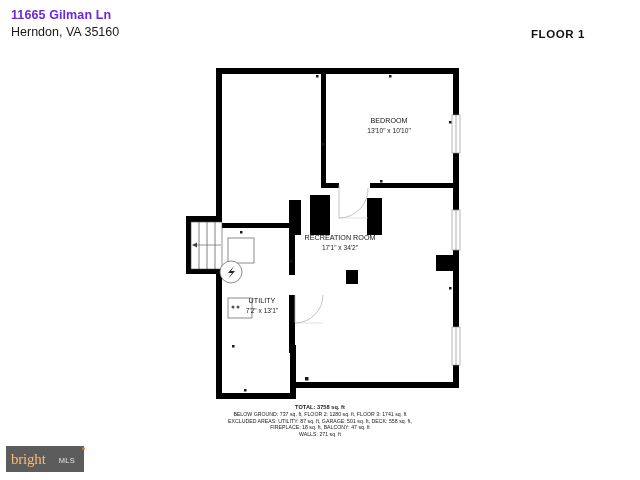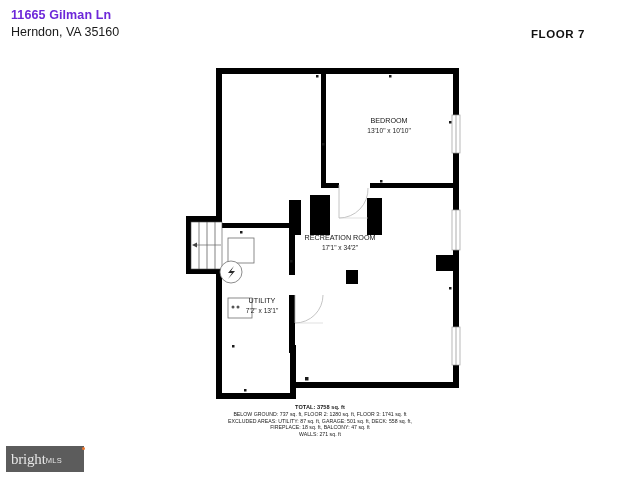--- a/index.html
+++ b/index.html
@@ -93,53 +93,53 @@
     background: #5c5c5c;
     display: flex;
     align-items: center;
     justify-content: flex-start;
     padding-left: 5px;
     box-sizing: border-box;
   }
   #watermark-bright {
     font-family: "Liberation Serif", serif;
     font-size: 15px;
-    color: #e5e5e5;
+    color: #fdba74;
     line-height: 1;
     letter-spacing: -0.2px;
     position: relative;
   }
   #watermark-dot {
     position: absolute;
     right: -1px;
     top: 1px;
     width: 3px;
     height: 3px;
     background: #e8742c;
     border-radius: 50%;
   }
   #watermark-mls {
     font-family: "Liberation Sans", sans-serif;
     font-size: 7.5px;
     color: #e6e6e6;
     letter-spacing: 0.3px;
-    margin-left: 0;
+    margin-left: 13px;
     align-self: center;
     padding-top: 3px;
   }
 </style>
 </head>
 <body>
 
 <div id="header-address">
   <span id="address-line1">11665 Gilman Ln</span>
   <span id="address-line2">Herndon, VA 35160</span>
 </div>
 
-<div id="floor-label">FLOOR 7</div>
+<div id="floor-label">FLOOR 1</div>
 
 <div id="plan-canvas">
   <svg id="plan-svg" width="640" height="350" viewBox="0 0 640 350" xmlns="http://www.w3.org/2000/svg">
 
     <g>
       <polygon points="218,13 457,13 457,333 295,333 295,190 218,190" fill="#ffffff" stroke="none"></polygon>
       <polygon points="218,190 295,190 295,333 218,333" fill="#ffffff" stroke="none"></polygon>
     </g>
 
     <g fill="#000000">

